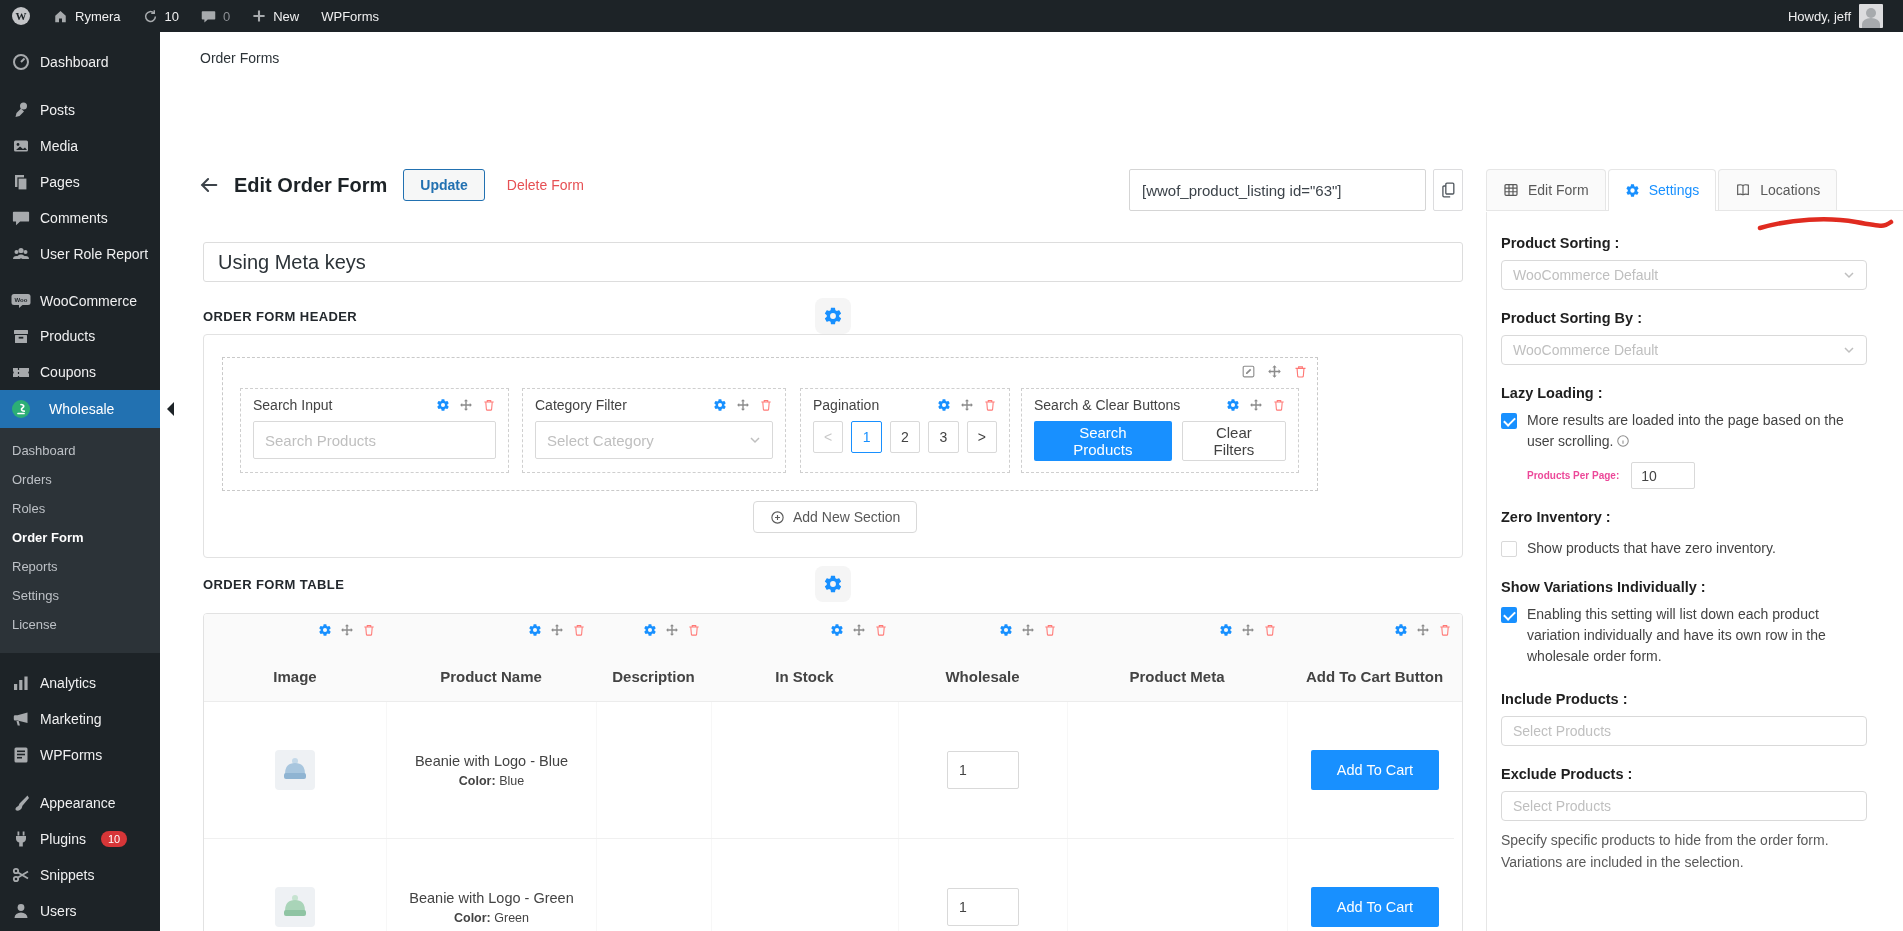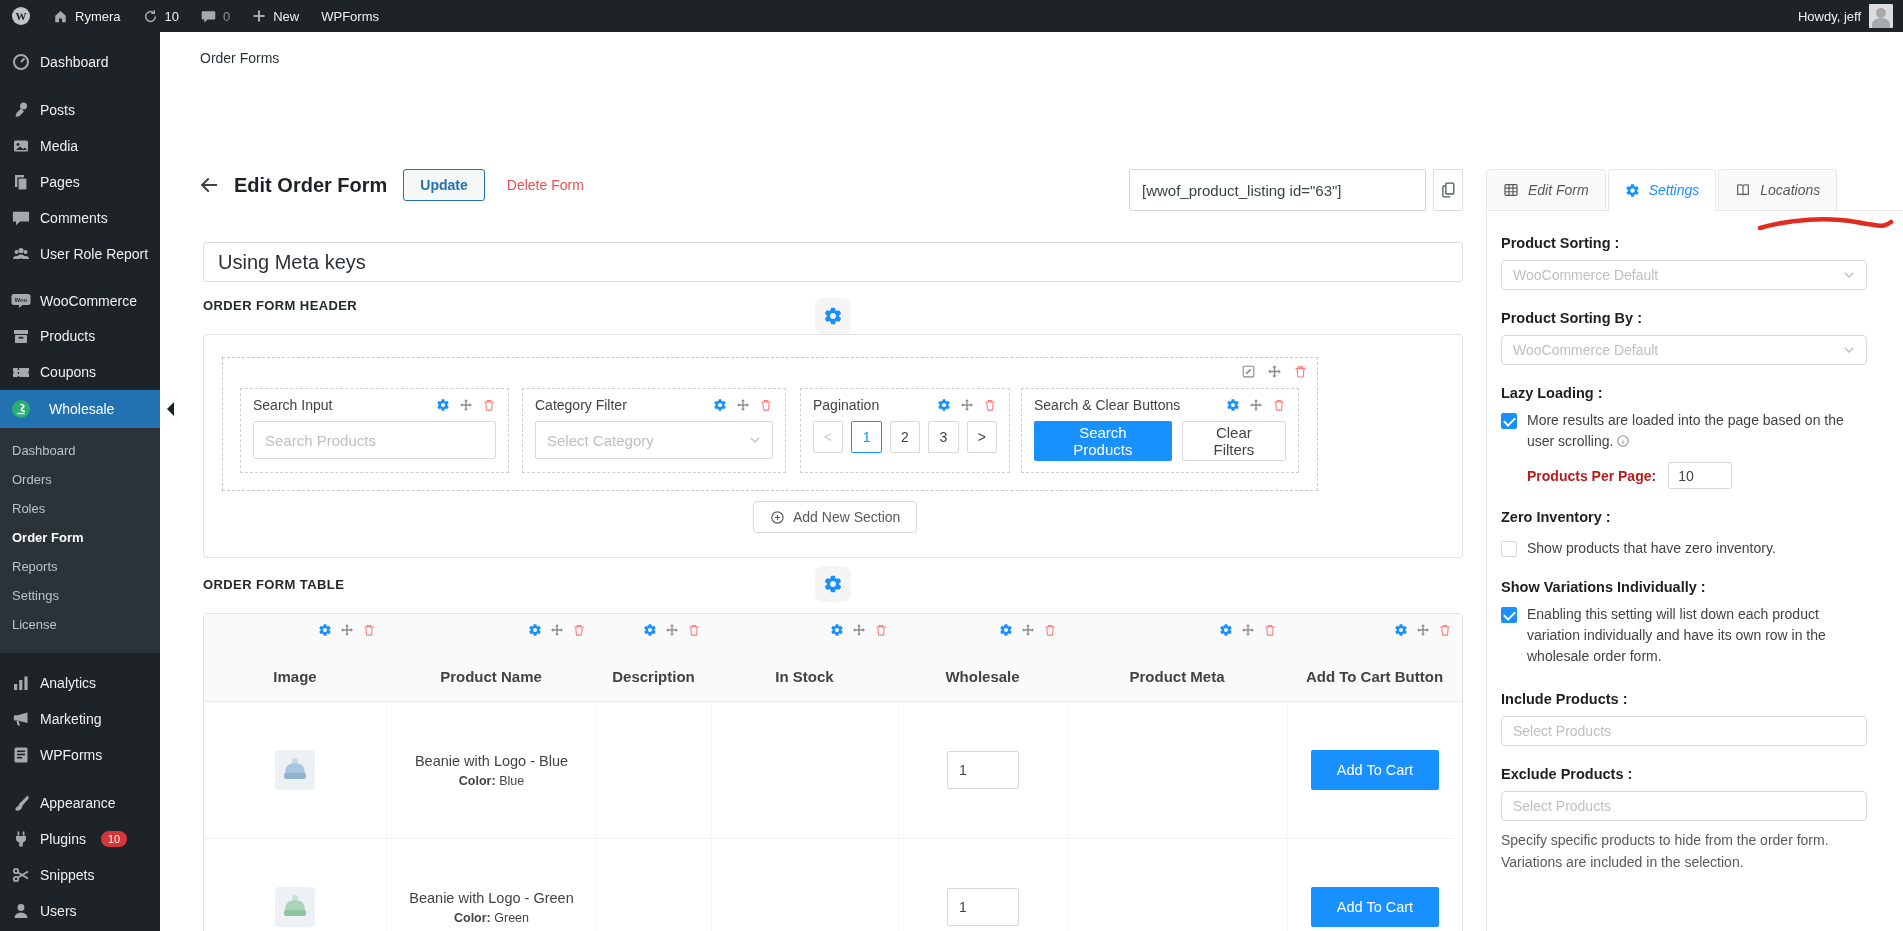--- a/index.html
+++ b/index.html
@@ -5,21 +5,21 @@
 <style>
   * { margin:0; padding:0; box-sizing:border-box; }
   html,body { width:1903px; height:931px; }
   body { font-family:"Liberation Sans", sans-serif; background:#fff; position:relative; overflow:hidden; color:#3c434a; }
   svg { display:block; }
 
   
   .adminbar { position:absolute; top:0; left:0; width:100%; height:32px; background:#1d2327; color:#f0f0f1; display:flex; align-items:center; font-size:13px; z-index:60; }
   .ab-item { display:flex; align-items:center; gap:7px; padding:0 11px; height:100%; cursor:pointer; }
   .ab-muted { color:#8c8f94; }
-  .ab-right { margin-left:auto; display:flex; align-items:center; height:100%; padding-right:10px; }
+  .ab-right { margin-left:auto; display:flex; align-items:center; height:100%; padding-right:20px; }
   .avatar { width:24px; height:24px; margin-left:8px; background:#dcdcde; border-radius:1px; position:relative; overflow:hidden; }
   .avatar:before { content:""; position:absolute; left:7px; top:4px; width:10px; height:10px; border-radius:50%; background:#a7aaad; }
   .avatar:after { content:""; position:absolute; left:3px; top:14px; width:18px; height:12px; border-radius:50% 50% 0 0; background:#a7aaad; }
 
   
   .sidebar { position:absolute; top:32px; left:0; bottom:0; width:160px; background:#1d2327; color:#f0f0f1; font-size:14px; padding-top:12px; z-index:50; }
   .menu-item { display:flex; align-items:center; gap:9px; padding:9px 8px 9px 11px; min-height:34px; cursor:pointer; position:relative; }
   .menu-item .mi-icon { width:20px; flex:none; color:#a7aaad; display:flex; justify-content:center; }
   .menu-gap { height:12px; }
   .menu-item.active-parent { background:#2271b1; color:#fff;gap:18px; }
@@ -92,36 +92,36 @@
   .thumb { width:40px; height:40px; background:#eef1f4; border-radius:4px; display:flex; align-items:center; justify-content:center; }
   .name-cell { flex-direction:column; gap:5px; font-size:14.5px; color:#434343; text-align:center; }
   .meta-line { font-size:12.5px; color:#434343; }
   .meta-line b { font-weight:700; }
   .qty-input { width:72px; height:38px; border:1px solid #d9d9d9; border-radius:2px; padding:0 11px; font-size:14px; color:#434343; font-family:inherit; }
   .cart-btn { height:40px; padding:0 26px; font-size:14.5px; border-radius:2px; }
 
   
   .right-panel { position:absolute; left:1326px; top:0; right:0; bottom:0; background:#fff; }
   .tabbar { position:absolute; left:0; right:0; top:137px; height:42px; display:flex; border-bottom:1px solid #e6e6e6; align-items:stretch; }
-  .tab { display:flex; align-items:center; gap:9px; padding:0 16px; background:#fafafa; border:1px solid #e6e6e6; border-bottom:none; font-size:14px; color:#595959; border-radius:4px 4px 0 0; margin-right:2px; cursor:pointer; position:relative;font-style:italic; }
+  .tab { display:flex; align-items:center; gap:9px; padding:0 16px; background:#fafafa; border:1px solid #e6e6e6; border-bottom:none; font-size:14px; color:#595959; border-radius:4px 4px 0 0; margin-right:2px; cursor:pointer; position:relative; }
   .tab.active { background:#fff; color:#1890ff; }
   .tab.active:after { content:""; position:absolute; bottom:-1px; left:0; right:0; height:1px; background:#fff; }
   .scribble { position:absolute; left:270px; top:181px; }
   .panel-body { position:absolute; top:180px; left:0; right:0; bottom:0; border-left:1px solid #e6e6e6; padding:23px 36px 0 14px; overflow:hidden; }
   .p-group { margin-bottom:20px; }
   .p-label { font-size:14.5px; font-weight:700; color:#1f1f1f; margin-bottom:9px; }
   .p-select, .p-input { height:30px; border:1px solid #d9d9d9; border-radius:4px; display:flex; align-items:center; justify-content:space-between; padding:0 11px; color:#bfbfbf; font-size:14px; background:#fff; cursor:pointer; }
   .check-row { display:flex; gap:10px; font-size:14px; color:#434343; line-height:21px; }
   .checkbox { width:16px; height:16px; border-radius:2px; flex:none; margin-top:3px; position:relative; cursor:pointer; }
   .checkbox.checked { background:#1890ff; }
   .checkbox.checked:after { content:""; position:absolute; left:5px; top:1.5px; width:5px; height:9px; border-right:2px solid #fff; border-bottom:2px solid #fff; transform:rotate(45deg); }
   .checkbox.unchecked { background:#fff; border:1px solid #d9d9d9; }
   .info-icon { display:inline-block; vertical-align:-2px; color:#8c8c8c; margin-left:3px; cursor:pointer; }
   .ppp-row { display:flex; align-items:center; gap:12px; margin:10px 0 0 26px; }
-  .ppp-label { font-size:14px; font-weight:700; color:#b91c1c; }
+  .ppp-label { font-size:10px; font-weight:700; color:#ec4899; }
   .ppp-input { width:64px; height:27px; border:1px solid #d9d9d9; border-radius:2px; padding:0 9px; font-size:14px; color:#434343; font-family:inherit; }
   .p-help { font-size:14px; color:#595959; line-height:22px; margin-top:8px; }
 </style>
 </head>
 <body>
 
 <div class="adminbar">
   <div class="ab-item">
     <svg width="20" height="20" viewBox="0 0 20 20">
         <circle cx="10" cy="10" r="9" fill="#c3c4c7"></circle>
@@ -394,21 +394,21 @@
     <span class="copy-btn">
         <svg width="16" height="18" viewBox="0 0 22 24" fill="none" stroke="currentColor" stroke-width="1.8">
           <rect x="8" y="2.5" width="11" height="15" rx="1.5"></rect>
           <path d="M8 6.5 H5.5 A1.5 1.5 0 0 0 4 8 V20 a1.5 1.5 0 0 0 1.5 1.5 H14"></path>
         </svg>
       </span>
   </div>
 
   <input class="form-name-input" value="Using Meta keys" style="">
 
-  <div class="section-label" style="top:266px">ORDER FORM HEADER</div>
+  <div class="section-label" style="top:277px">ORDER FORM HEADER</div>
   <div class="gear-badge" style="top:266px">
     <svg width="20" height="20" viewBox="0 0 24 24" fill="currentColor" fill-rule="evenodd">
         <path d="M19.4 13c.04-.32.06-.66.06-1s-.02-.68-.07-1l2.1-1.65c.19-.15.24-.42.12-.64l-2-3.46c-.12-.22-.39-.3-.61-.22l-2.49 1c-.52-.4-1.08-.73-1.69-.98l-.38-2.65A.49.49 0 0 0 14 2h-4c-.25 0-.46.18-.49.42l-.38 2.65c-.61.25-1.17.59-1.69.98l-2.49-1c-.23-.09-.49 0-.61.22l-2 3.46c-.13.22-.07.49.12.64L4.56 11c-.05.32-.08.66-.08 1s.03.68.07 1l-2.1 1.65c-.19.15-.24.42-.12.64l2 3.46c.12.22.39.3.61.22l2.49-1c.52.4 1.08.73 1.69.98l.38 2.65c.03.24.24.42.49.42h4c.25 0 .46-.18.49-.42l.38-2.65c.61-.25 1.17-.59 1.69-.98l2.49 1c.23.09.49 0 .61-.22l2-3.46c.12-.22.07-.49-.12-.64L19.4 13zM12 15.5A3.5 3.5 0 1 1 12 8.5a3.5 3.5 0 0 1 0 7z"></path>
       </svg>
   </div>
 
   <div class="section-box" id="header-box">
     <div class="dashed-wrap">
       <div class="dashed-toolbar">
         <span class="icon-btn">

